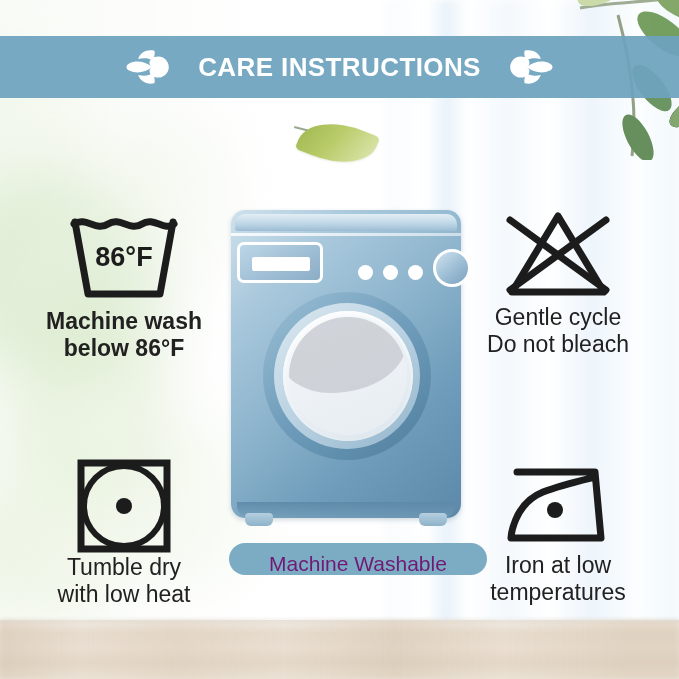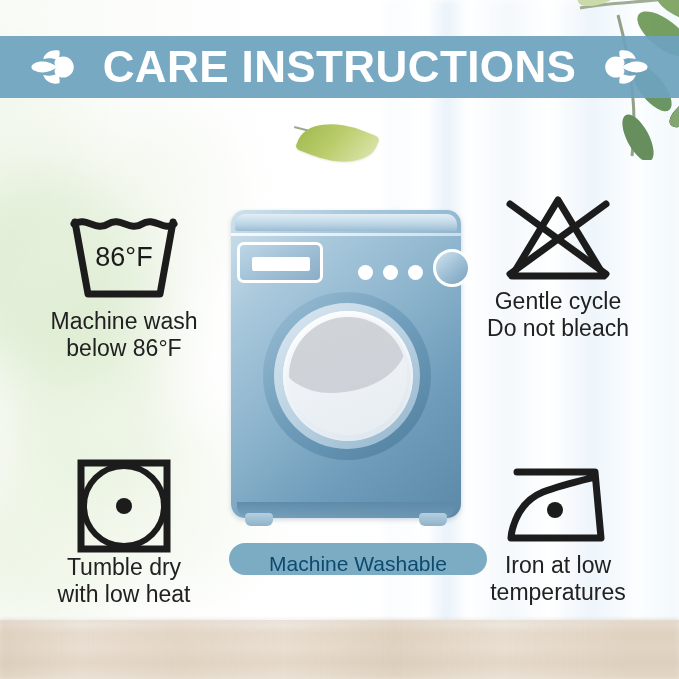--- a/index.html
+++ b/index.html
@@ -72,35 +72,35 @@
     filter:blur(2px);
   }
 
   
   .banner{
     position:absolute;left:0;top:36px;width:679px;height:62px;
     background:rgba(110,163,190,.93);
     display:flex;align-items:center;justify-content:center;gap:22px;
   }
   .banner-title{
-    color:#ffffff;font-size:44px;font-weight:bold;letter-spacing:.4px;
+    color:#ffffff;font-size:26px;font-weight:bold;letter-spacing:.4px;
     font-family:"Liberation Sans", sans-serif;line-height:1;
     white-space:nowrap;
   }
   .fdl{width:54px;height:44px;flex:0 0 auto;}
 
   
   .cell{position:absolute;text-align:center;}
   .cell .sym{display:flex;align-items:flex-end;justify-content:center;height:112px;}
   .cell .cap{
     color:#212121;font-size:23px;line-height:1.16;margin-top:0;white-space:pre-line;
     font-family:"Liberation Sans", sans-serif;
   }
-  #cell-wash{left:18px;top:196px;width:212px;}
-  #cell-bleach{left:452px;top:176px;width:212px;}
+  #cell-wash{left:18px;top:196px;width:212px;font-weight:bold;}
+  #cell-bleach{left:452px;top:192px;width:212px;}
   #cell-dry{left:18px;top:442px;width:212px;}
   #cell-iron{left:452px;top:440px;width:212px;}
 
   
   .machine{position:absolute;left:231px;top:210px;width:230px;height:320px;}
   .body{
     position:absolute;left:0;top:0;width:230px;height:308px;border-radius:14px;
     background:linear-gradient(138deg,#cfe1ec 0%,#a9c8dc 22%,#8fb6ce 45%,#6e9cba 72%,#5d89a8 100%);
     box-shadow:0 2px 5px rgba(90,120,145,.28);
   }
@@ -161,21 +161,21 @@
   }
   .foot-l{left:14px;}
   .foot-r{left:188px;}
 
   
   .badge{
     position:absolute;left:229px;top:543px;width:258px;height:32px;border-radius:16px;
     background:rgba(113,165,191,.92);
     display:flex;align-items:center;justify-content:center;
   }
-  .badge-text{color:#0c4a6e;font-size:21px;font-family:"Liberation Sans", sans-serif;line-height:1;margin-top:8px;}
+  .badge-text{color:#701a75;font-size:21px;font-family:"Liberation Sans", sans-serif;line-height:1;margin-top:8px;}
 </style>
 </head>
 <body>
 
 <div id="stage">
 
   <div class="bg-base"></div>
   <div class="bokeh b6"></div>
   <div class="bokeh b4"></div>
   <div class="bokeh b1"></div>

